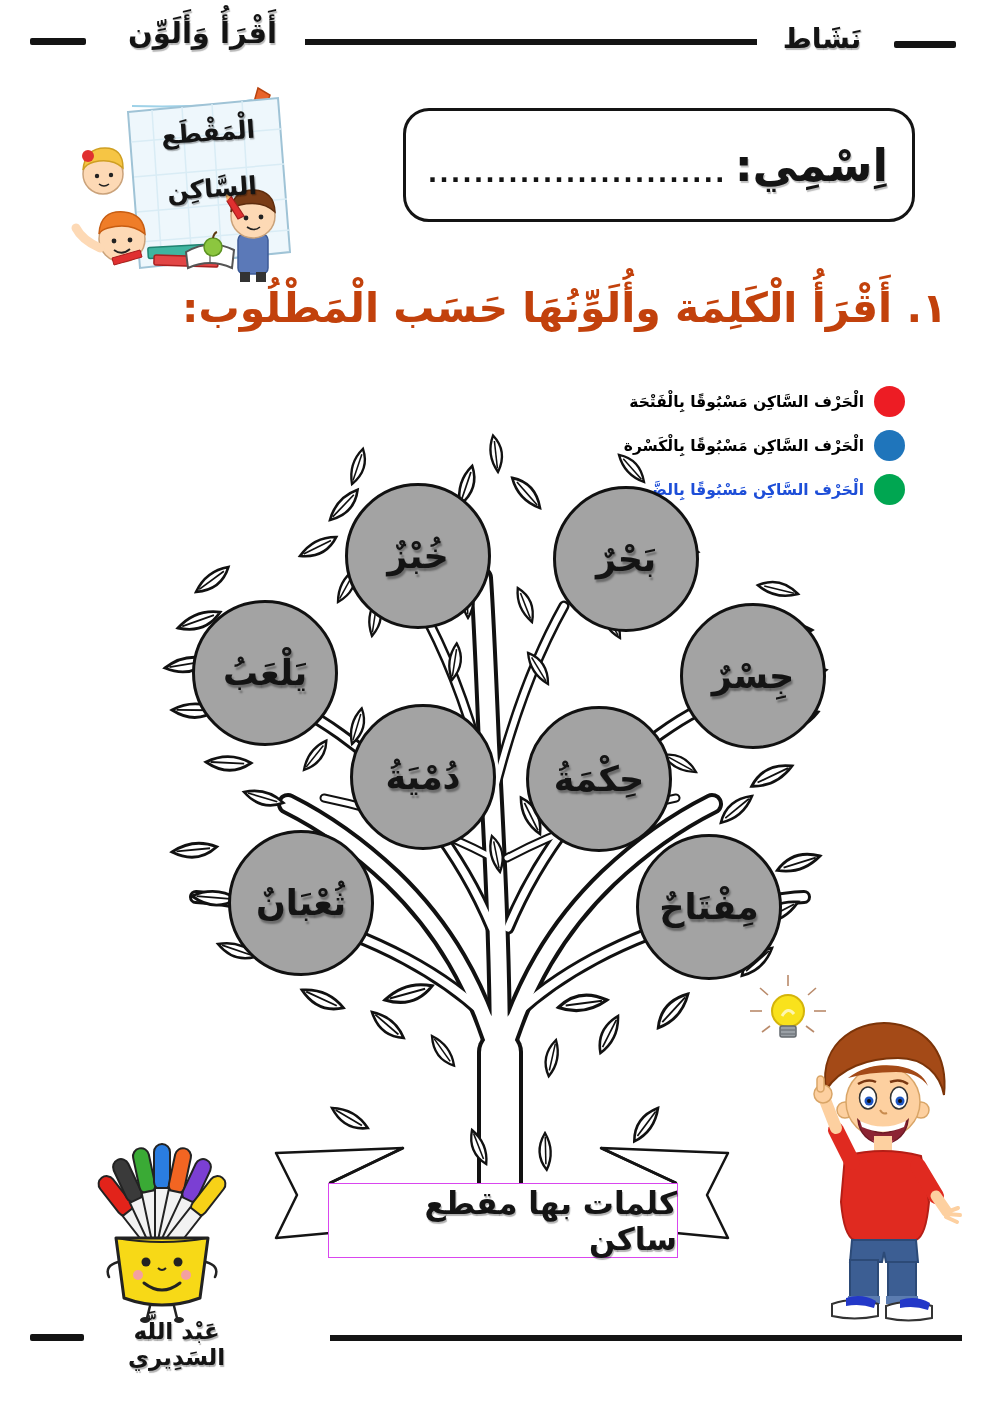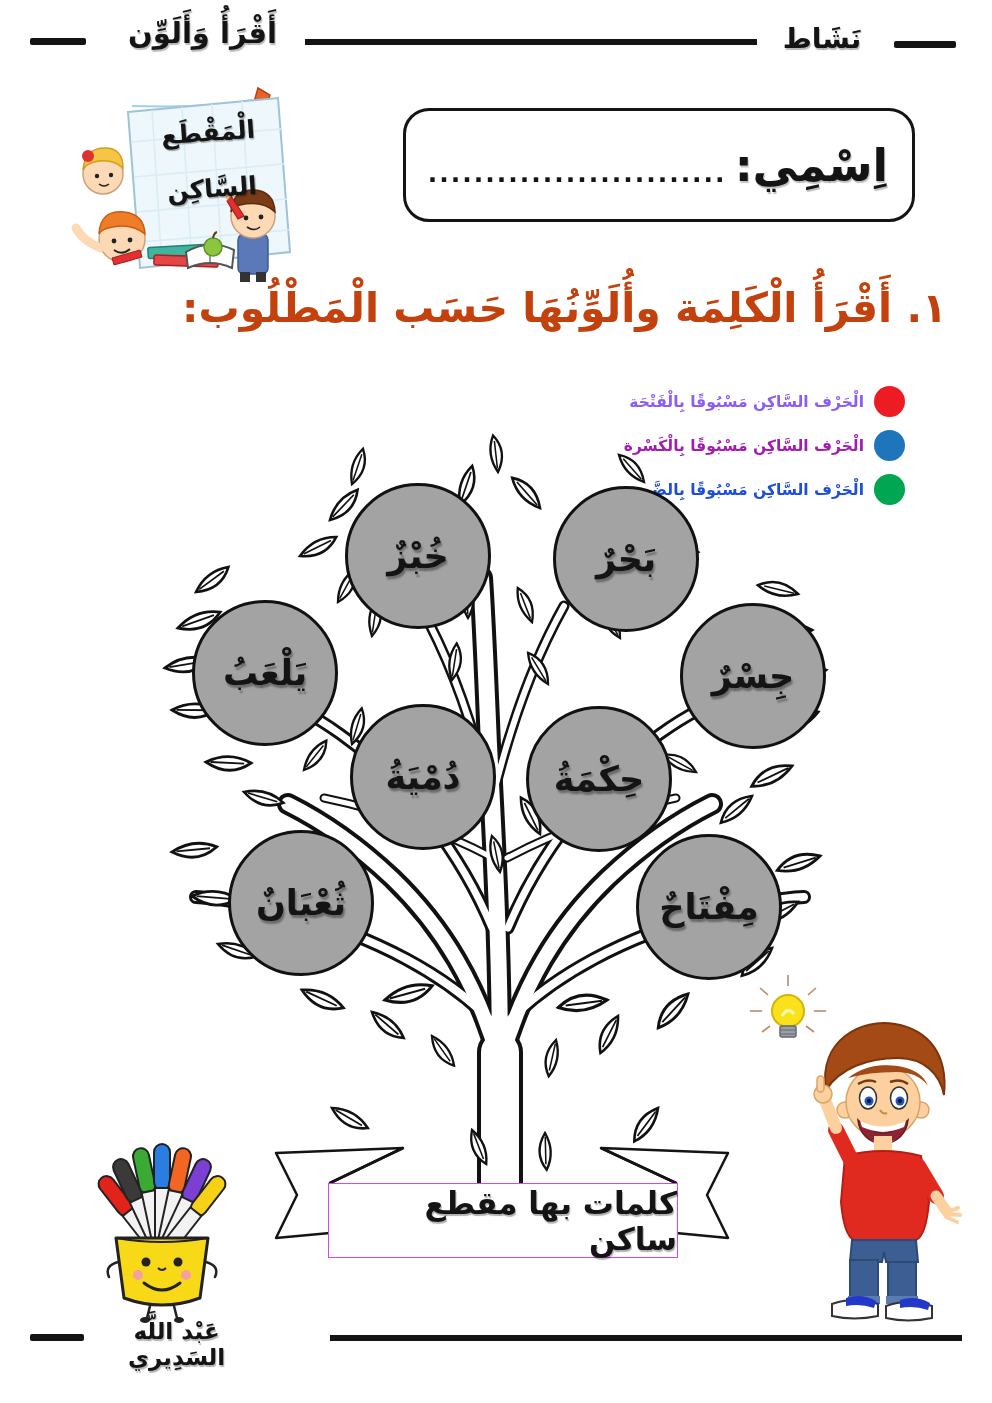--- a/index.html
+++ b/index.html
@@ -23,21 +23,21 @@
              white-space:nowrap;overflow:hidden;}
   
   .instruction{right:45px;top:284px;width:800px;direction:rtl;text-align:right;
                font-size:41px;font-weight:bold;color:#c2410c;}
   
   .legend{right:87px;top:386px;}
   .legend-row{display:flex;align-items:center;direction:rtl;height:31px;margin-bottom:13px;}
   .swatch{width:31px;height:31px;border-radius:50%;margin-left:10px;flex:0 0 31px;}
   .sw-red{background:#ed1c24;} .sw-blue{background:#1f75bb;} .sw-green{background:#00a651;}
   .legend-label{font-size:15.5px;font-weight:bold;white-space:nowrap;direction:rtl;}
-  .lg-red{color:#8b5cf6;} .lg-blue{color:#a21caf;} .lg-green{color:#1d4ed8;}
+  .lg-red{color:#000000;} .lg-blue{color:#000000;} .lg-green{color:#1d4ed8;}
   
   .word-circle{position:absolute;width:140px;height:140px;border-radius:50%;
                border:3.5px solid #111;background:#a3a3a3;display:flex;align-items:center;
                justify-content:center;font-size:35px;font-weight:bold;direction:rtl;
                text-shadow:1.5px 2.5px 2px rgba(0,0,0,.35);cursor:pointer;}
   .c0{left:345px;top:483px;} .c1{left:553px;top:486px;}
   .c2{left:192px;top:600px;} .c3{left:680px;top:603px;}
   .c4{left:350px;top:704px;text-align:center;} .c5{left:526px;top:706px;}
   .c6{left:228px;top:830px;} .c7{left:636px;top:834px;}
   

